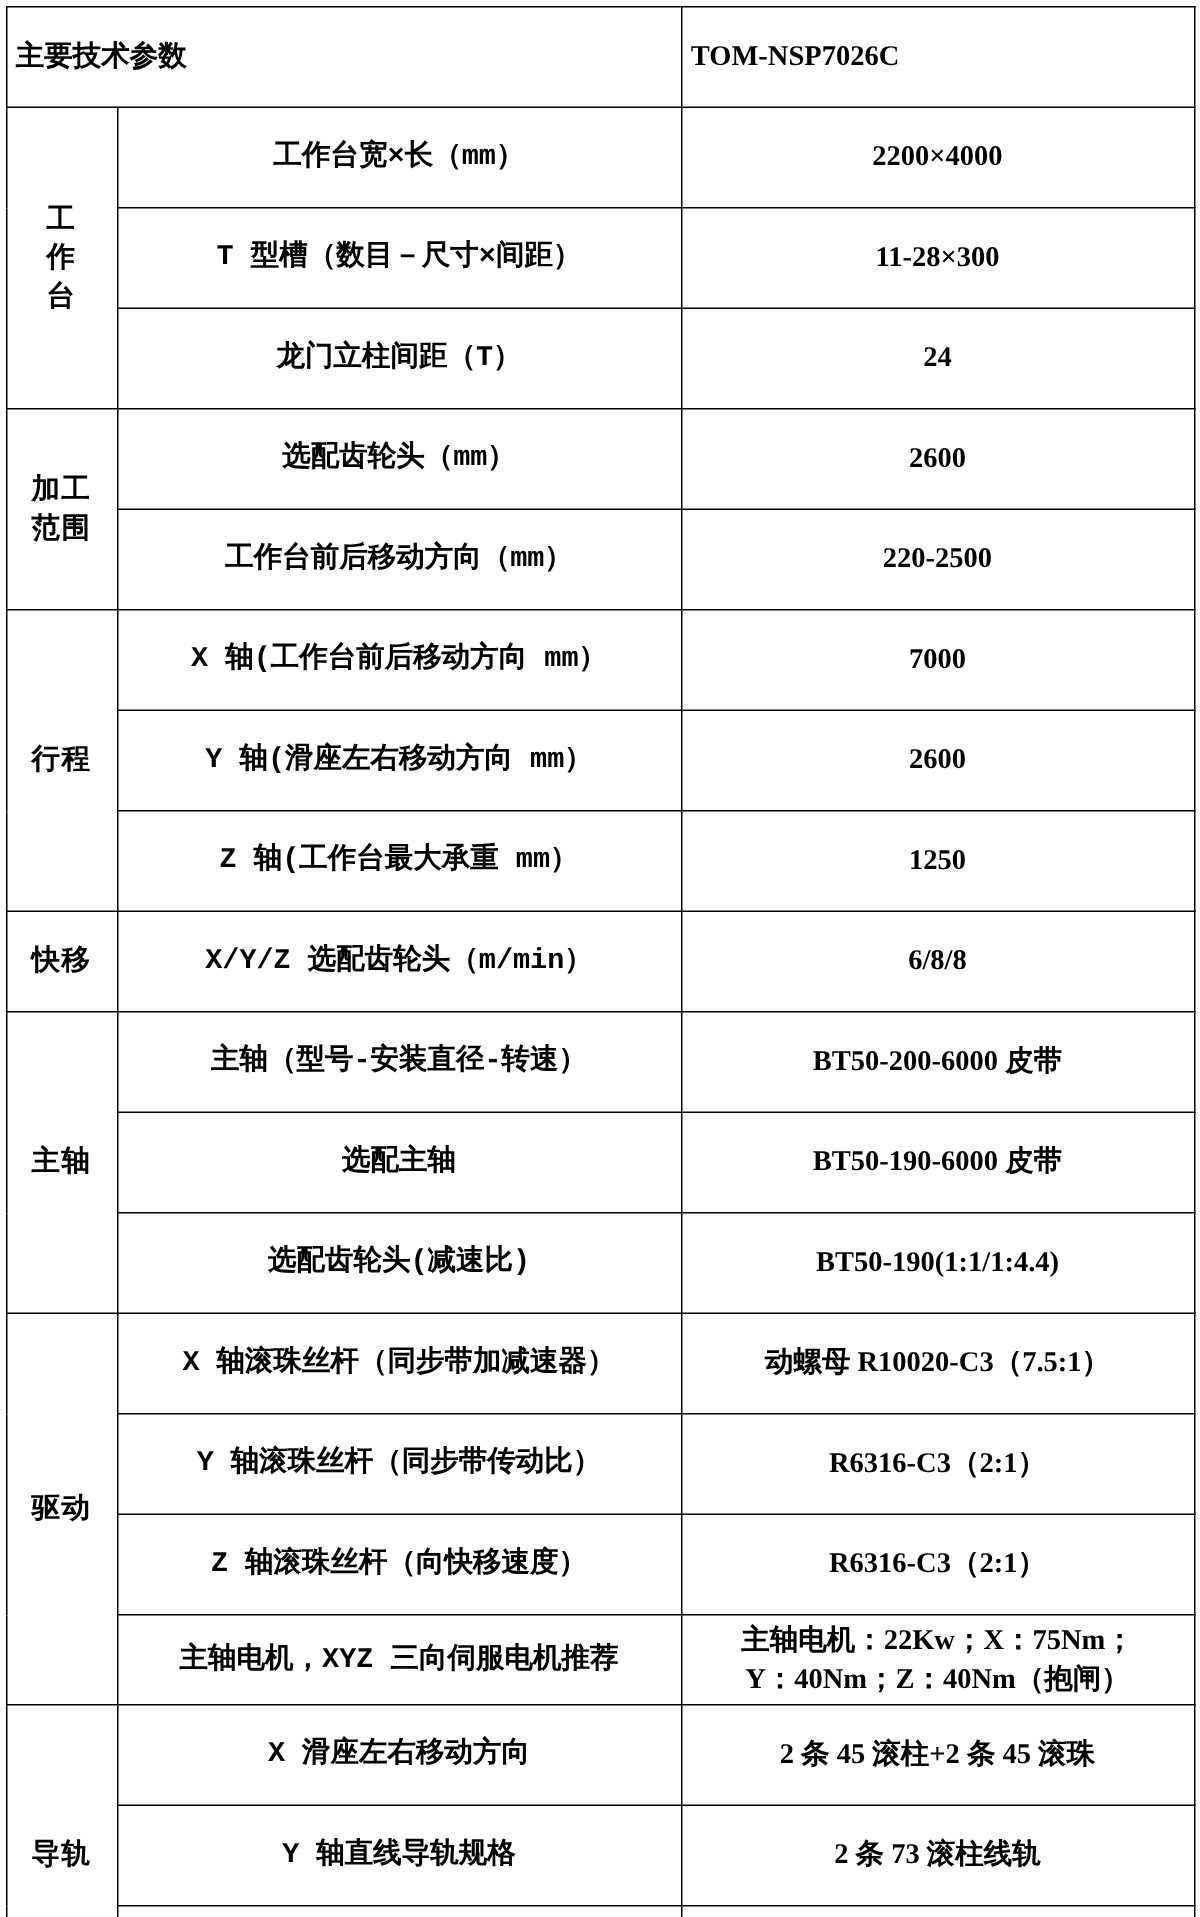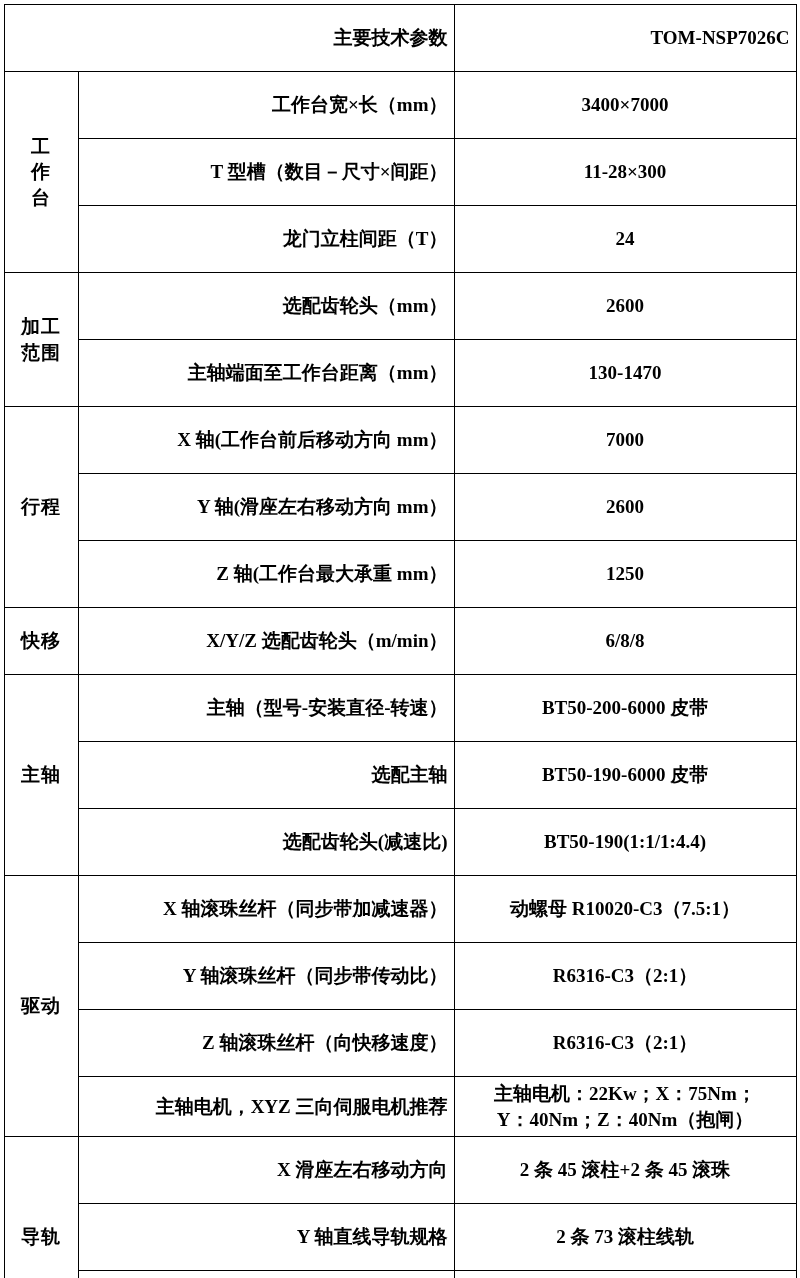--- a/index.html
+++ b/index.html
@@ -35,28 +35,29 @@
 
   td.group {
     text-align: center;
     letter-spacing: 1px;
   }
   td.group.spread {
     
     line-height: 1.9;
   }
   td.item {
-    text-align: right;
+    text-align: center;
     padding-left: 12px;
+    font-family: Liberation Mono, monospace;
   }
   td.value {
     text-align: center;
   }
   td.header {
-    text-align: right;
+    text-align: left;
     font-size: 21px;
   }
   td.tall {
     height: 58px;
   }
   .vstack {
     display: block;
     text-align: center;
   }
   .vstack span {
@@ -84,21 +85,21 @@
 
     <tr>
       <td class="group spread" rowspan="3">
         <span class="vstack">
           <span>工</span>
           <span>作</span>
           <span>台</span>
         </span>
       </td>
       <td class="item tall">工作台宽×长（mm）</td>
-      <td class="value tall">3400×7000</td>
+      <td class="value tall">2200×4000</td>
     </tr>
     <tr>
       <td class="item tall">T 型槽（数目－尺寸×间距）</td>
       <td class="value tall">11-28×300</td>
     </tr>
     <tr>
       <td class="item tall">龙门立柱间距（T）</td>
       <td class="value tall">24</td>
     </tr>
 
@@ -106,22 +107,22 @@
       <td class="group spread" rowspan="2">
         <span class="vstack">
           <span>加工</span>
           <span>范围</span>
         </span>
       </td>
       <td class="item tall">选配齿轮头（mm）</td>
       <td class="value tall">2600</td>
     </tr>
     <tr>
-      <td class="item tall">主轴端面至工作台距离（mm）</td>
-      <td class="value tall">130-1470</td>
+      <td class="item tall">工作台前后移动方向（mm）</td>
+      <td class="value tall">220-2500</td>
     </tr>
 
     <tr>
       <td class="group" rowspan="3">
         <span class="vstack">
           <span>行程</span>
         </span>
       </td>
       <td class="item tall">X 轴(工作台前后移动方向 mm）</td>
       <td class="value tall">7000</td>

